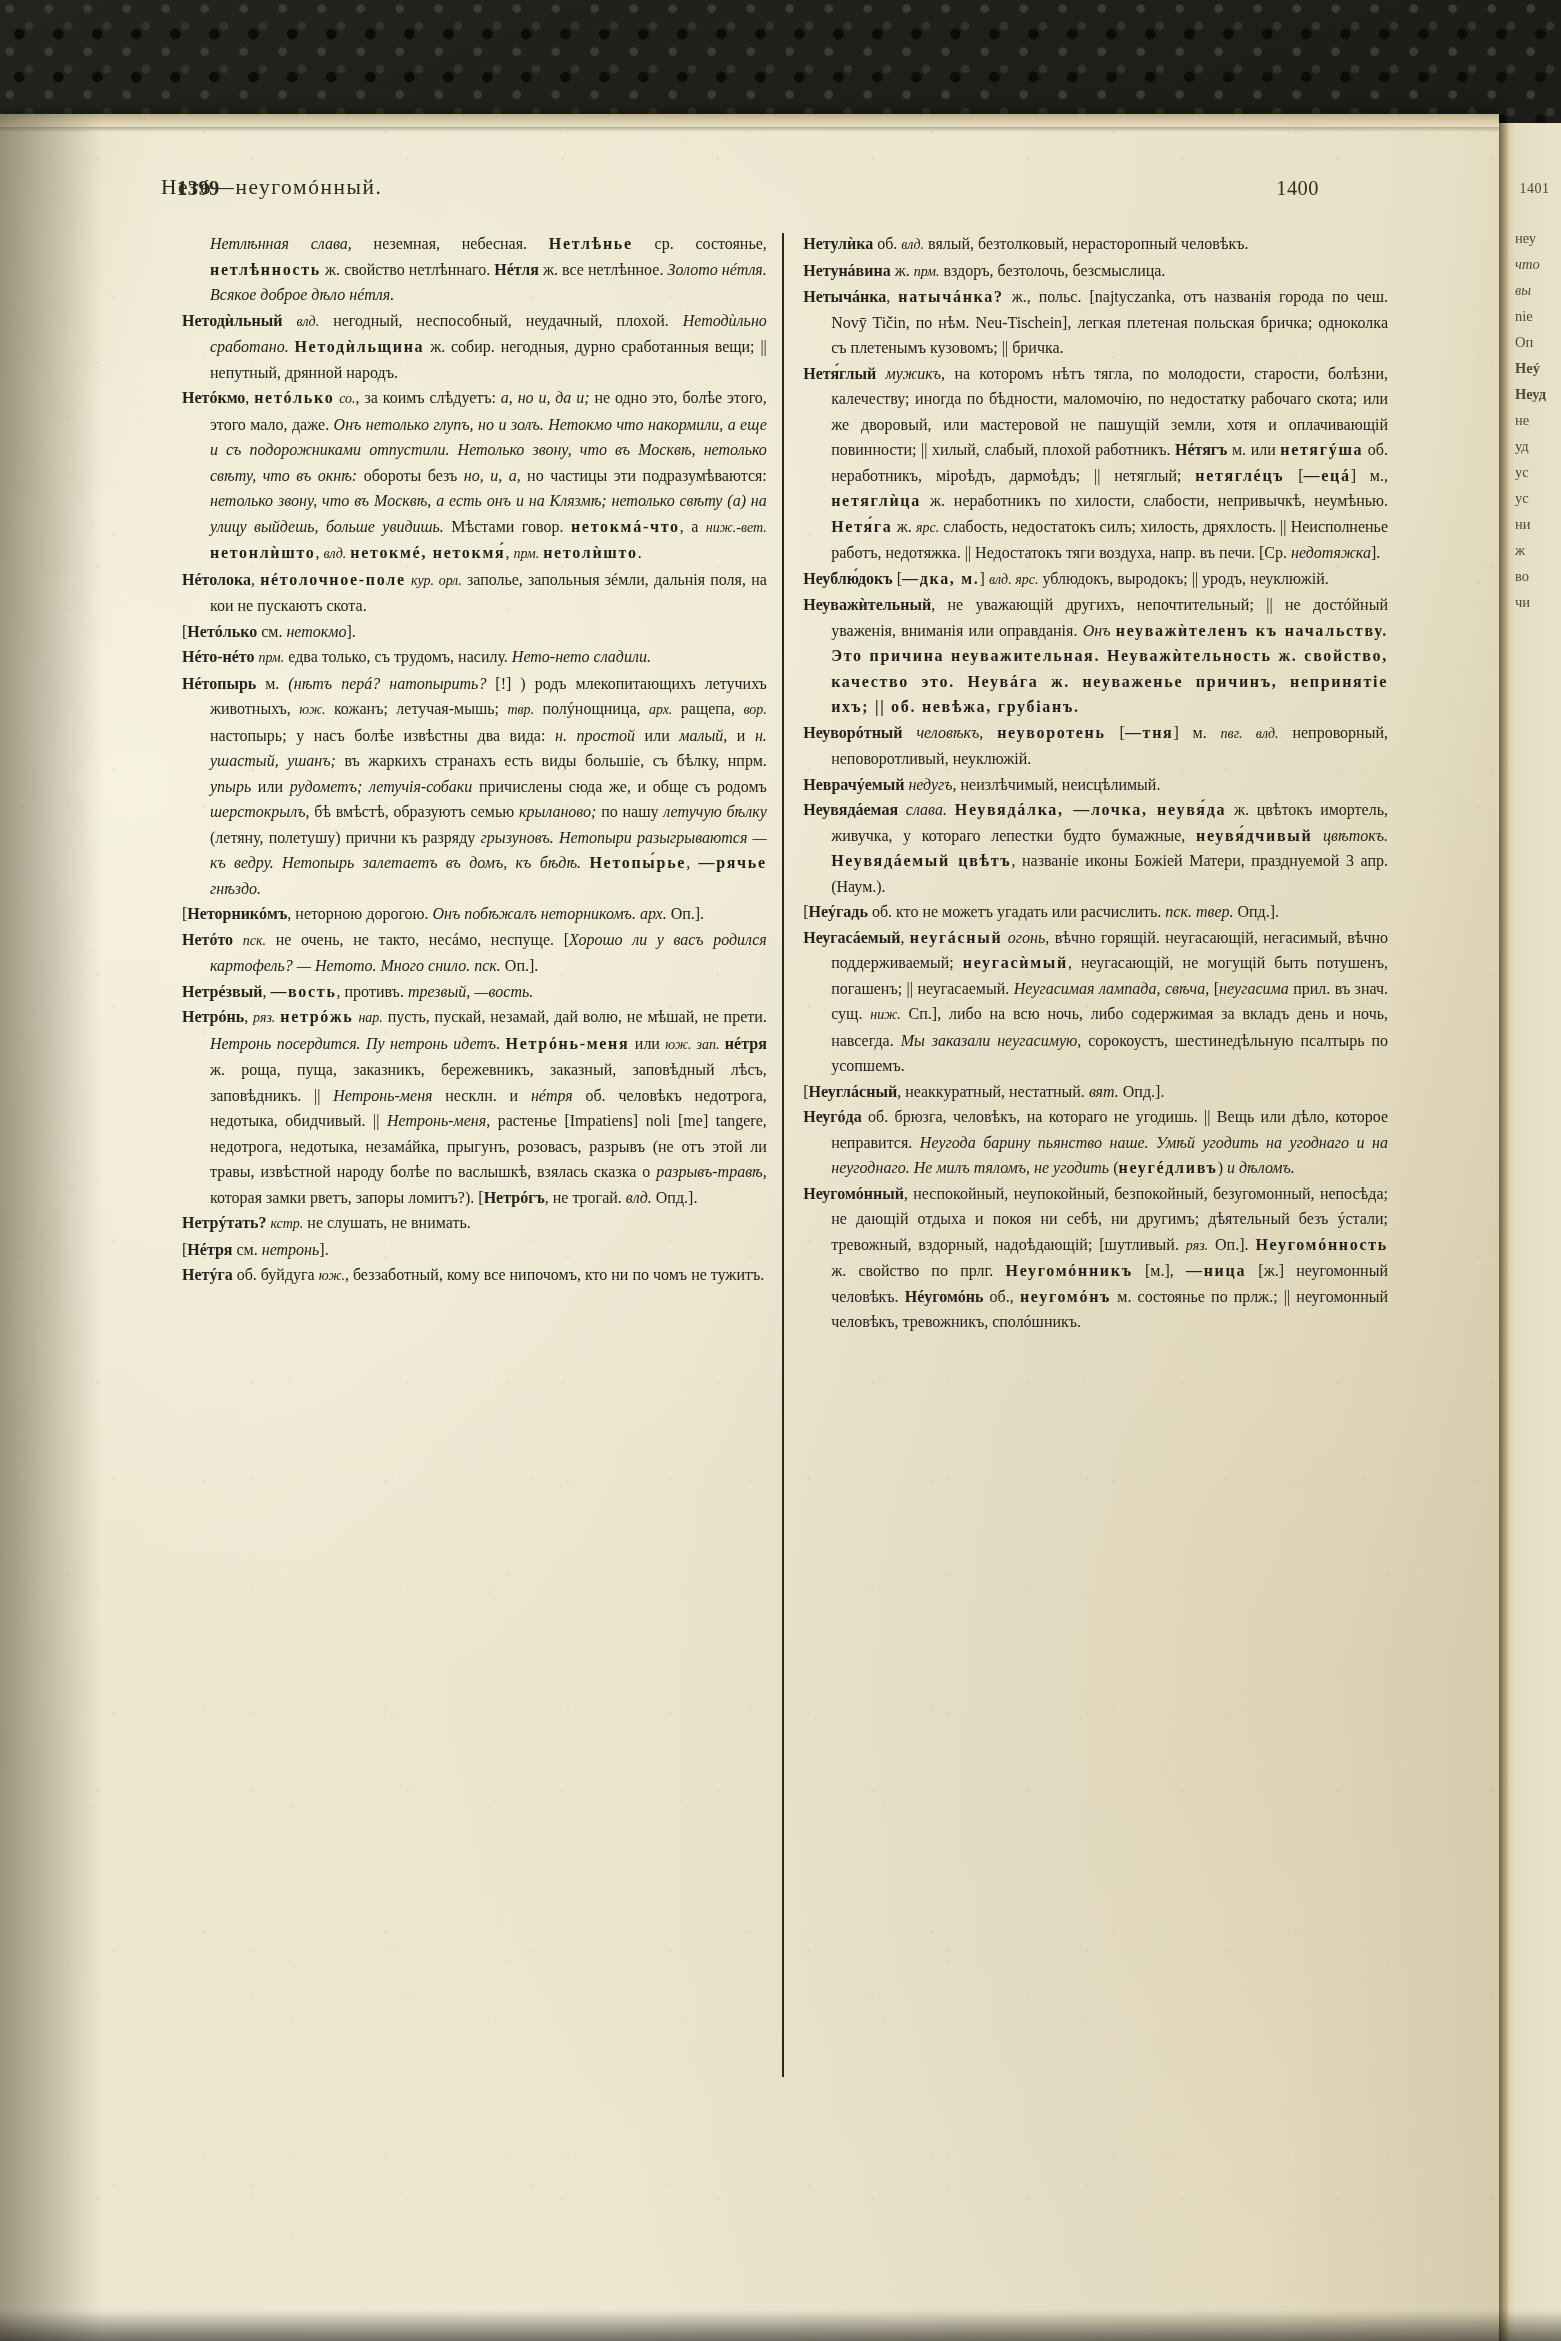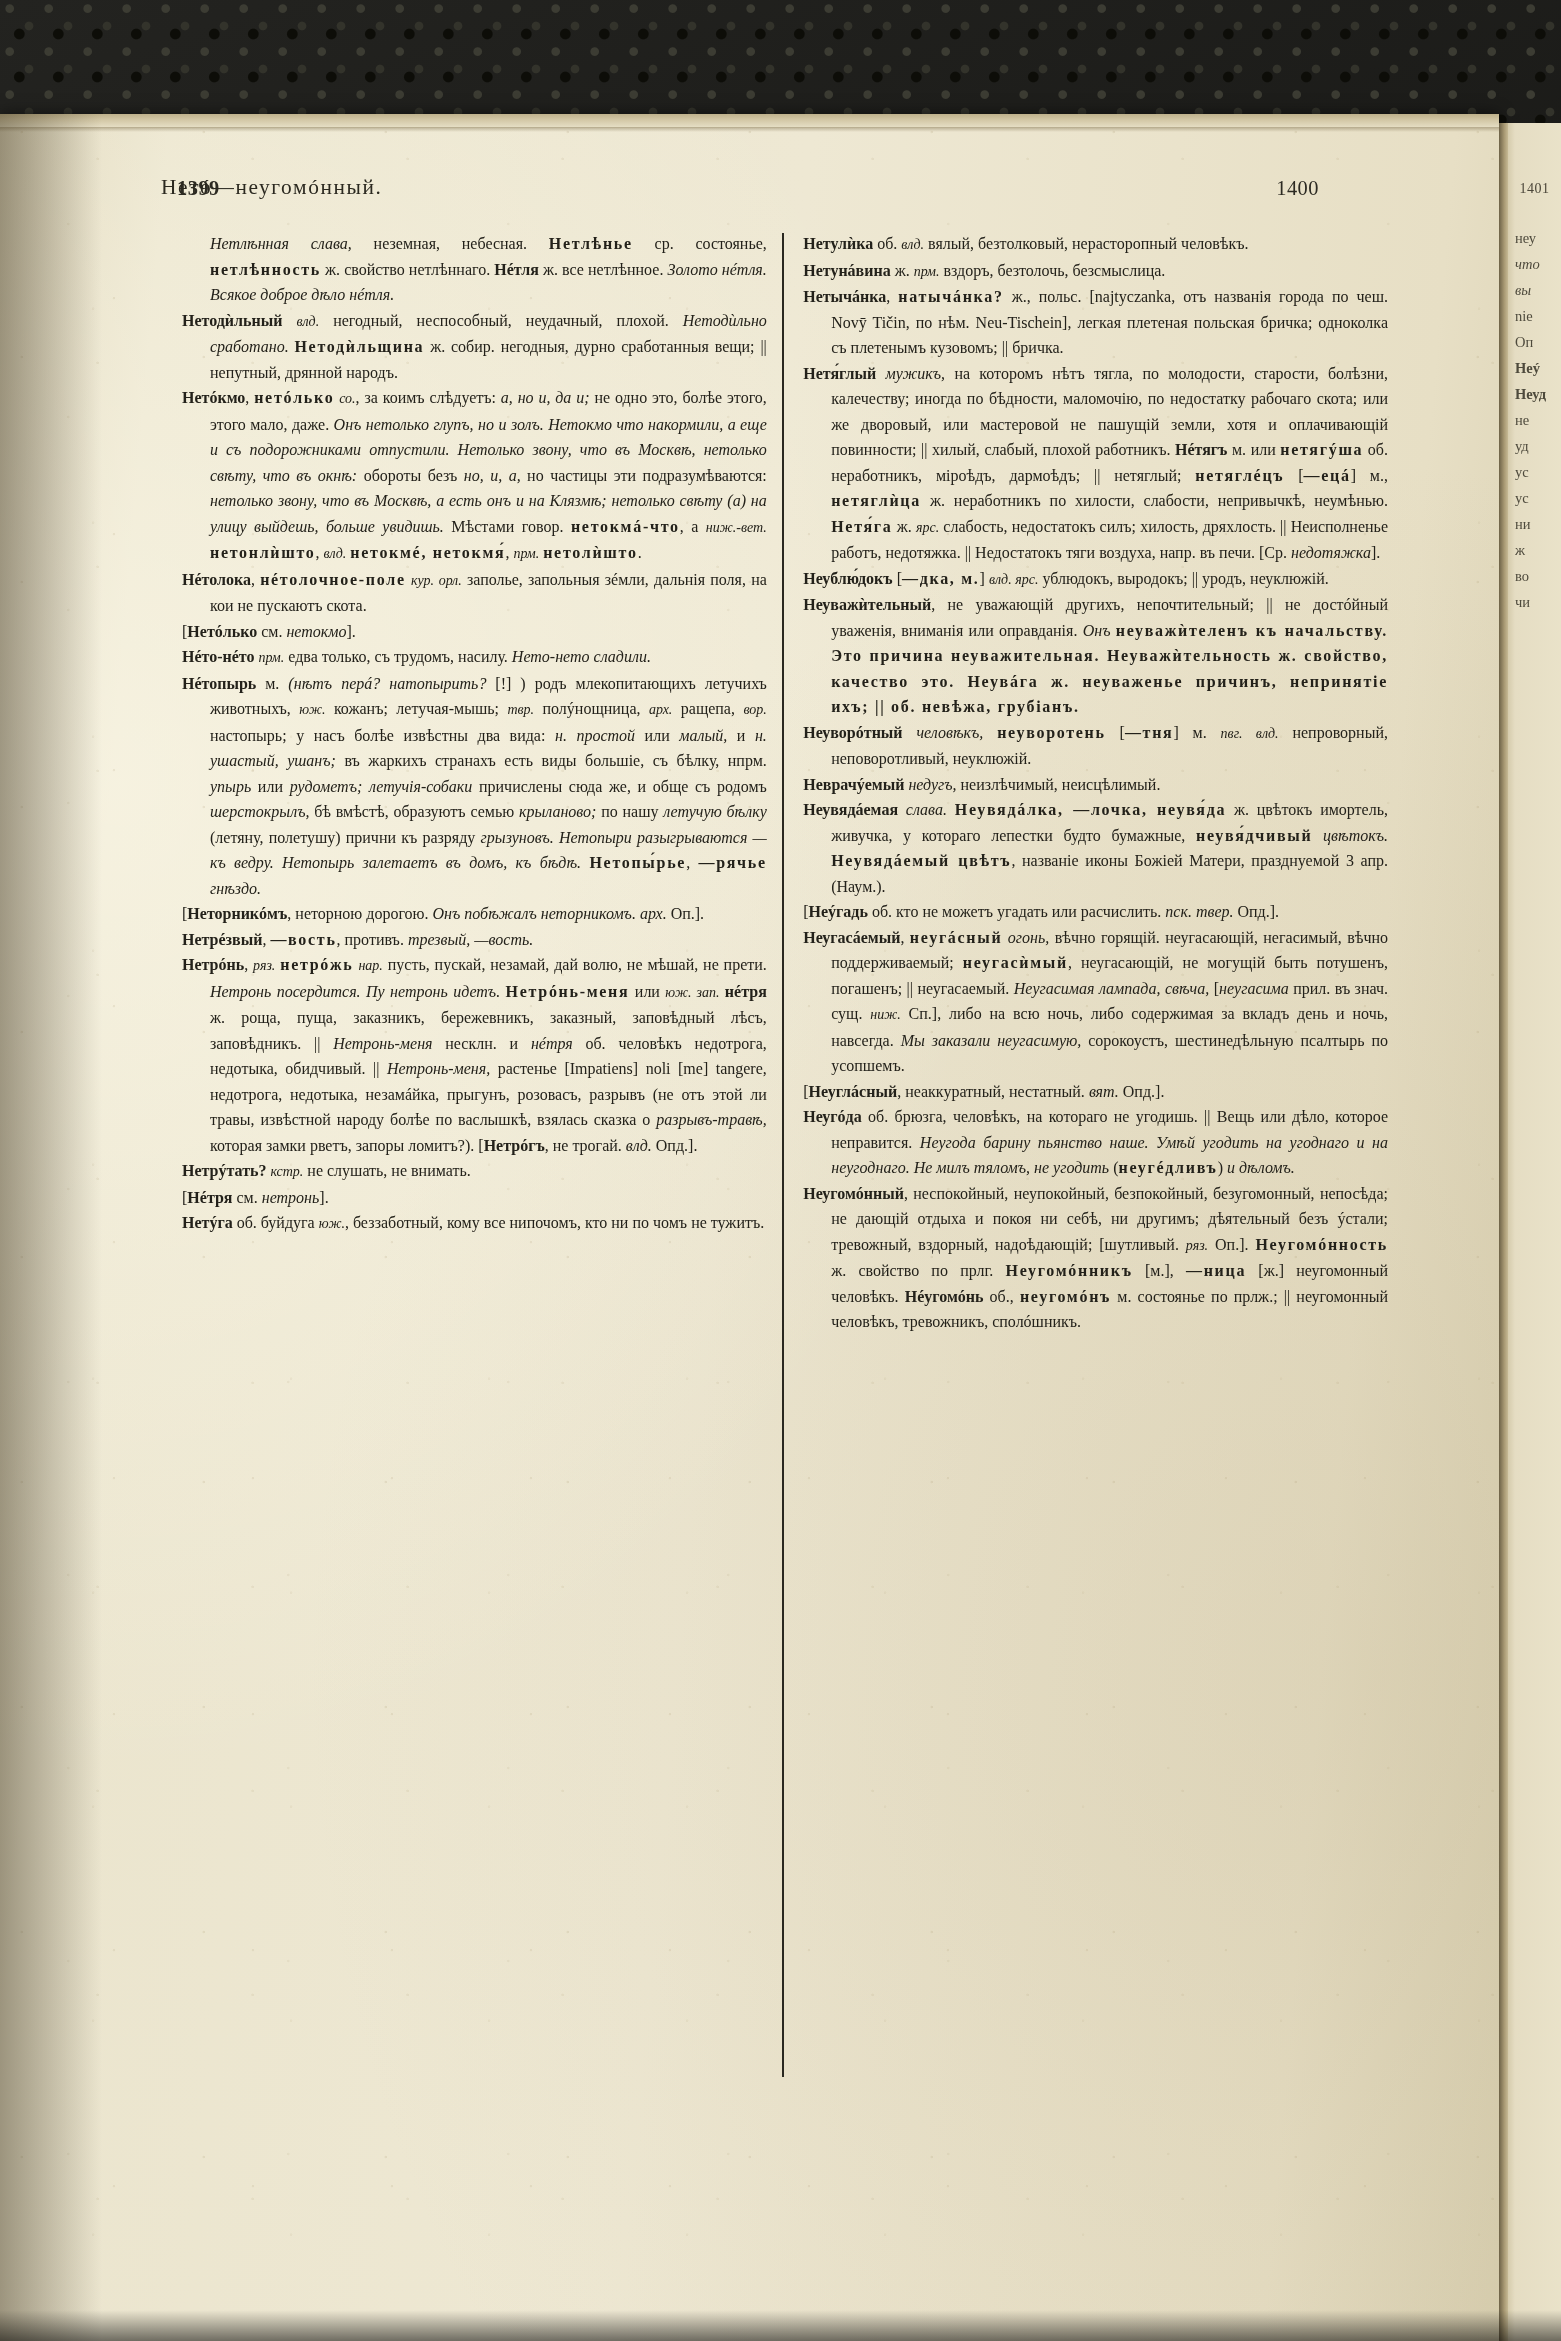--- a/index.html
+++ b/index.html
@@ -187,20 +187,21 @@
 <div class="columns">
   <div class="col left">
       <p class="cont"><i>Нетлѣнная слава,</i> неземная, небесная. <span class="sp">Нетлѣнье</span> ср. состоянье, <span class="sp">нетлѣнность</span> ж. свойство нетлѣннаго. <b>Нéтля</b> ж. все нетлѣнное. <i>Золото нéтля. Всякое доброе дѣло нéтля.</i></p>
       <p class="entry"><span class="hw">Нетодѝльный</span> <span class="ab">влд.</span> негодный, неспособный, неудачный, плохой. <i>Нетодѝльно сработано.</i> <span class="sp">Нетодѝльщина</span> ж. собир. негодныя, дурно сработанныя вещи; || непутный, дрянной народъ.</p>
       <p class="entry"><span class="hw">Нетóкмо</span>, <span class="sp">нетóлько</span> <span class="ab">со.</span>, за коимъ слѣдуетъ: <i>а, но и, да и;</i> не одно это, болѣе этого, этого мало, даже. <i>Онъ нетолько глупъ, но и золъ. Нетокмо что накормили, а еще и съ подорожниками отпустили. Нетолько звону, что въ Москвѣ, нетолько свѣту, что въ окнѣ:</i> обороты безъ <i>но, и, а,</i> но частицы эти подразумѣваются: <i>нетолько звону, что въ Москвѣ, а есть онъ и на Клязмѣ; нетолько свѣту (а) на улицу выйдешь, больше увидишь.</i> Мѣстами говор. <span class="sp">нетокмá-что</span>, а <span class="ab">ниж.-вет.</span> <span class="sp">нетонлѝшто</span>, <span class="ab">влд.</span> <span class="sp">нетокмé, нетокмя́</span>, <span class="ab">прм.</span> <span class="sp">нетолѝшто</span>.</p>
       <p class="entry"><span class="hw">Нéтолока</span>, <span class="sp">нéтолочное-поле</span> <span class="ab">кур. орл.</span> заполье, запольныя зéмли, дальнія поля, на кои не пускаютъ скота.</p>
       <p class="entry">[<b>Нетóлько</b> см. <i>нетокмо</i>].</p>
       <p class="entry"><span class="hw">Нéто-нéто</span> <span class="ab">прм.</span> едва только, съ трудомъ, насилу. <i>Нето-нето сладили.</i></p>
       <p class="entry"><span class="hw">Нéтопырь</span> м. <i>(нѣтъ перá? натопырить?</i> [!] ) родъ млекопитающихъ летучихъ животныхъ, <span class="ab">юж.</span> кожанъ; летучая-мышь; <span class="ab">твр.</span> полýнощница, <span class="ab">арх.</span> ращепа, <span class="ab">вор.</span> настопырь; у насъ болѣе извѣстны два вида: <i>н. простой</i> или <i>малый,</i> и <i>н. ушастый, ушанъ;</i> въ жаркихъ странахъ есть виды большіе, съ бѣлку, нпрм. <i>упырь</i> или <i>рудометъ; летучія-собаки</i> причислены сюда же, и обще съ родомъ <i>шерстокрылъ,</i> бѣ вмѣстѣ, образуютъ семью <i>крыланово;</i> по нашу <i>летучую бѣлку</i> (летяну, полетушу) прични къ разряду <i>грызуновъ. Нетопыри разыгрываются — къ ведру. Нетопырь залетаетъ въ домъ, къ бѣдѣ.</i> <span class="sp">Нетопы́рье</span>, <span class="sp">—рячье</span> <i>гнѣздо.</i></p>
       <p class="entry">[<b>Неторникóмъ</b>, неторною дорогою. <i>Онъ побѣжалъ неторникомъ. арх.</i> Оп.].</p>
+      <p class="entry"><span class="hw">Нетóто</span> <span class="ab">пск.</span> не очень, не такто, несáмо, неспуще. [<i>Хорошо ли у васъ родился картофель? — Нетото. Много снило. пск.</i> Оп.].</p>
       <p class="entry"><span class="hw">Нетрéзвый</span>, <span class="sp">—вость</span>, противъ. <i>трезвый, —вость.</i></p>
       <p class="entry"><span class="hw">Нетрóнь</span>, <span class="ab">ряз.</span> <span class="sp">нетрóжь</span> <span class="ab">нар.</span> пусть, пускай, незамай, дай волю, не мѣшай, не прети. <i>Нетронь посердится. Пу нетронь идетъ.</i> <span class="sp">Нетрóнь-меня</span> или <span class="ab">юж. зап.</span> <b>нéтря</b> ж. роща, пуща, заказникъ, бережевникъ, заказный, заповѣдный лѣсъ, заповѣдникъ. || <i>Нетронь-меня</i> несклн. и <i>нéтря</i> об. человѣкъ недотрога, недотыка, обидчивый. || <i>Нетронь-меня,</i> растенье [Impatiens] noli [me] tangere, недотрога, недотыка, незамáйка, прыгунъ, розовасъ, разрывъ (не отъ этой ли травы, извѣстной народу болѣе по васлышкѣ, взялась сказка о <i>разрывъ-травѣ,</i> которая замки рветъ, запоры ломитъ?). [<b>Нетрóгъ</b>, не трогай. <i>влд.</i> Опд.].</p>
       <p class="entry"><span class="hw">Нетрýтать?</span> <span class="ab">кстр.</span> не слушать, не внимать.</p>
       <p class="entry">[<b>Нéтря</b> см. <i>нетронь</i>].</p>
       <p class="entry"><span class="hw">Нетýга</span> об. буйдуга <span class="ab">юж.</span>, беззаботный, кому все нипочомъ, кто ни по чомъ не тужитъ.</p>
     </div>
   <div class="rule"></div>
   <div class="col right">
       <p class="entry"><span class="hw">Нетулѝка</span> об. <span class="ab">влд.</span> вялый, безтолковый, нерасторопный человѣкъ.</p>
       <p class="entry"><span class="hw">Нетунáвина</span> ж. <span class="ab">прм.</span> вздоръ, безтолочь, безсмыслица.</p>

